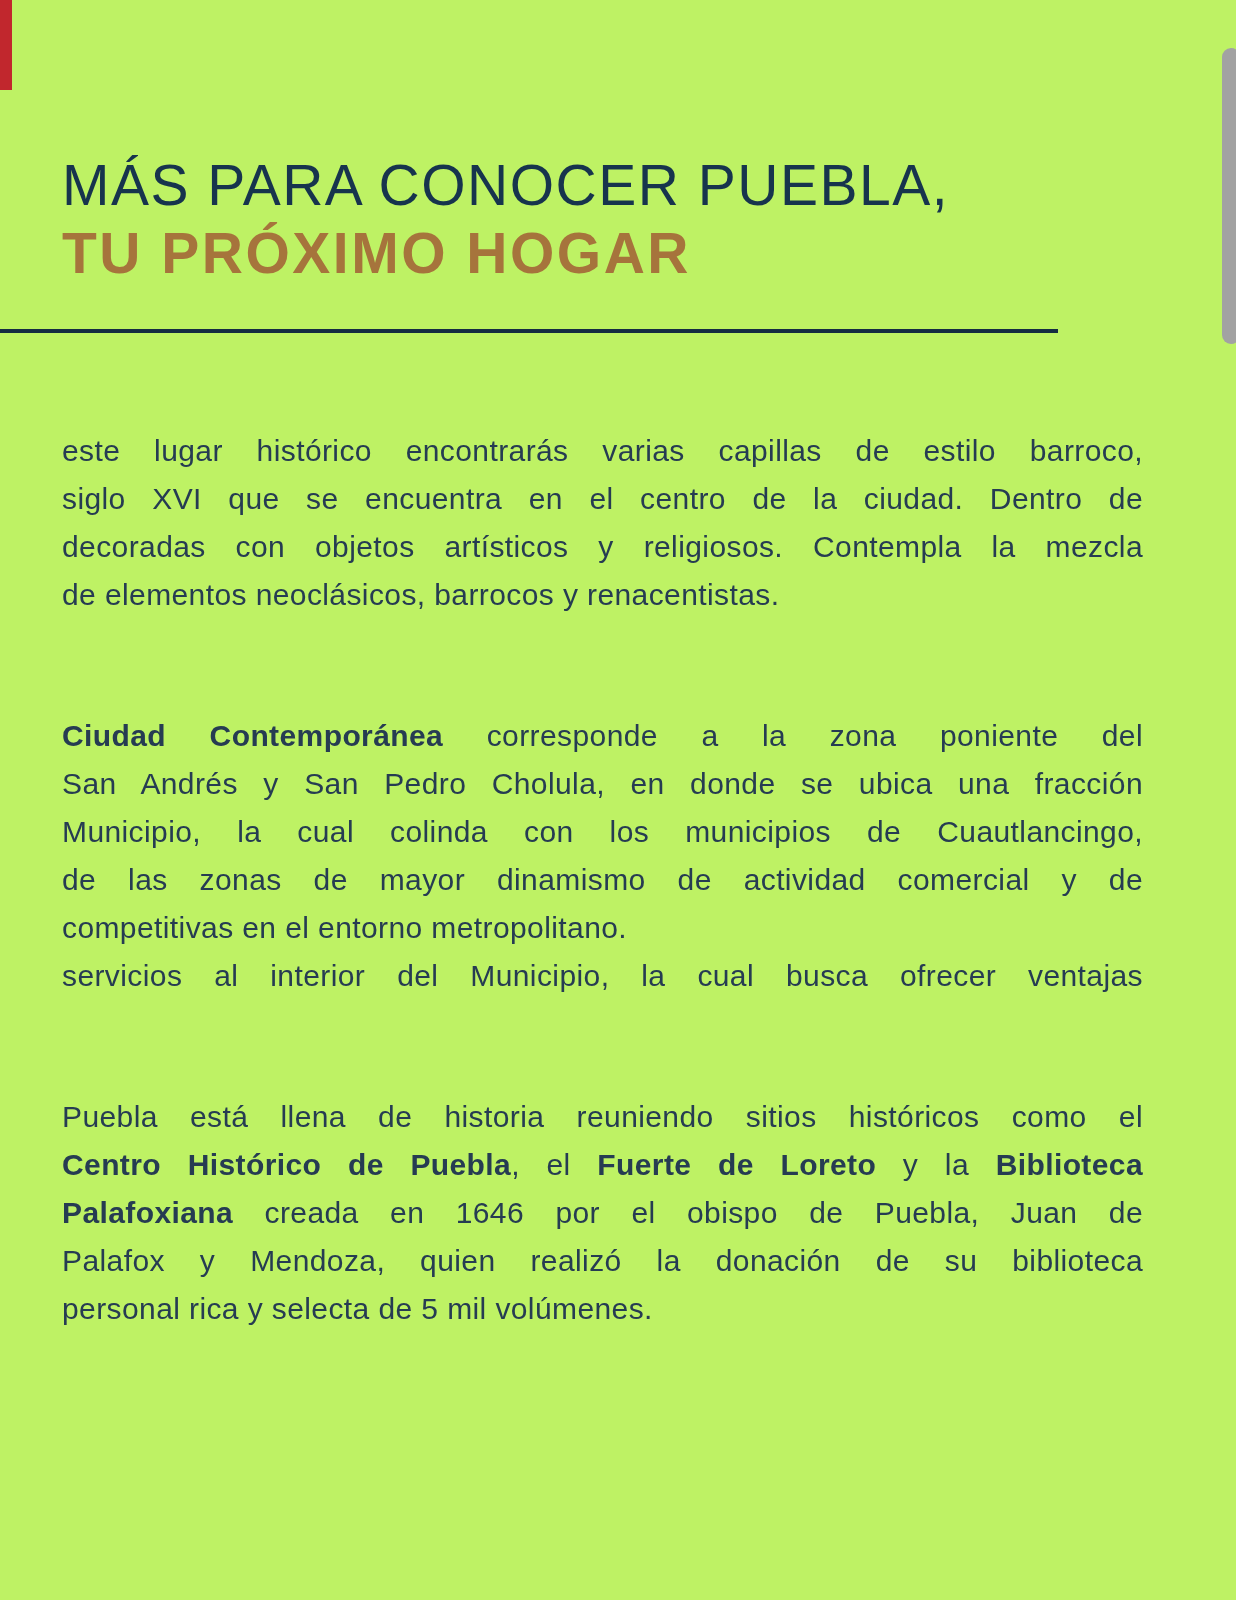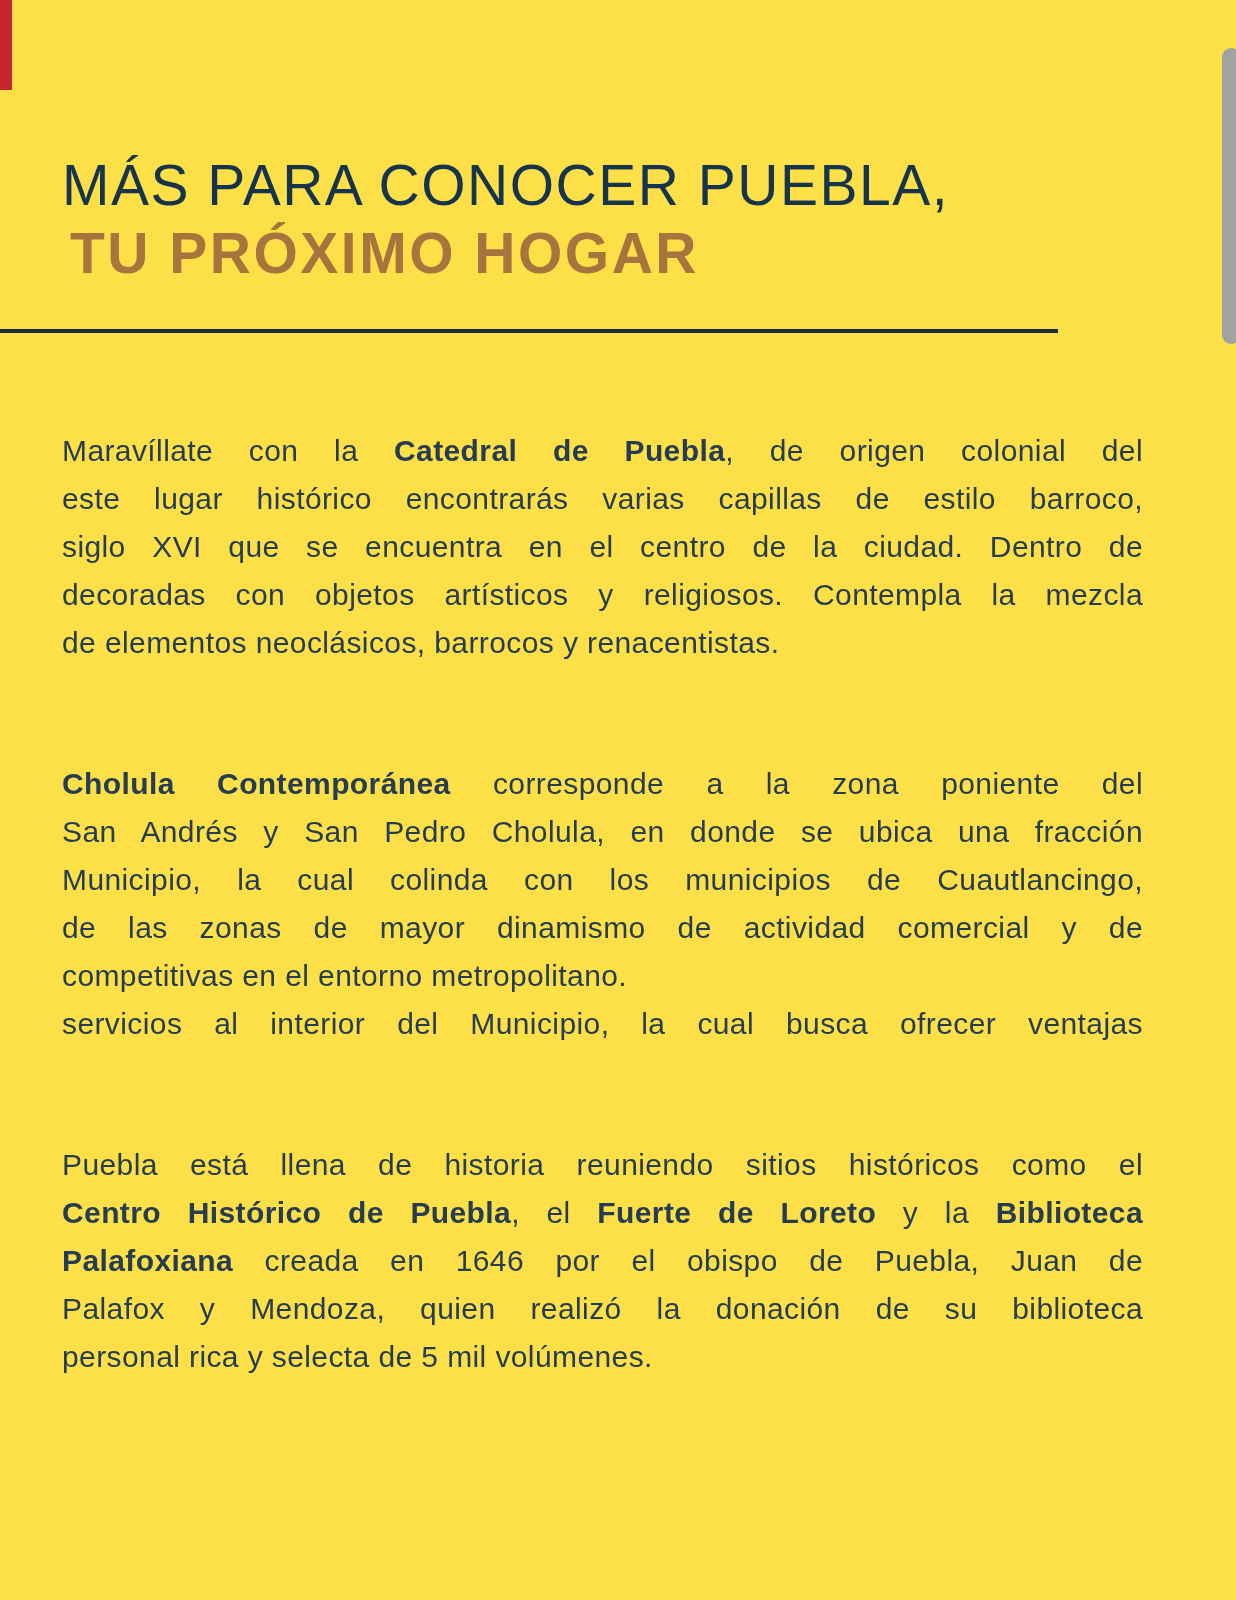--- a/index.html
+++ b/index.html
@@ -64,43 +64,42 @@
   }
   .text-line.last{
     text-align:center;
     text-align-last:left;
   }
   .b{font-weight:700;}
 </style>
 </head>
 <body>
 
-<div class="page" style="background: #fde047;">
+<div class="page" style="background: #bef264;">
 
   <div class="red-bookmark" style="background: rgb(193, 39, 45);"></div>
 
   <div class="scroll-thumb" style="background: rgb(162, 162, 162);"></div>
 
   <div class="header">
     <span class="title-line1" style="color: rgb(23, 52, 77);">MÁS PARA CONOCER PUEBLA,</span>
-    <span class="title-line2" style="color: rgb(166, 116, 60); margin-left: 8px;">TU PRÓXIMO HOGAR</span>
+    <span class="title-line2" style="color: rgb(166, 116, 60);">TU PRÓXIMO HOGAR</span>
   </div>
 
   <div class="title-rule" style="background: rgb(21, 44, 66);"></div>
 
   <div class="body-text" id="body-text" style="color: rgb(38, 60, 82);">
       <div class="paragraph">
-        <div class="text-line"><span>Maravíllate con la </span><span class="b">Catedral de Puebla</span><span>, de origen colonial del</span></div>
         <div class="text-line"><span>este lugar histórico encontrarás varias capillas de estilo barroco,</span></div>
         <div class="text-line"><span>siglo XVI que se encuentra en el centro de la ciudad. Dentro de</span></div>
         <div class="text-line"><span>decoradas con objetos artísticos y religiosos. Contempla la mezcla</span></div>
         <div class="text-line last"><span>de elementos neoclásicos, barrocos y renacentistas.</span></div>
       </div>
       <div class="paragraph">
-        <div class="text-line"><span class="b">Cholula Contemporánea</span><span> corresponde a la zona poniente del</span></div>
+        <div class="text-line"><span class="b">Ciudad Contemporánea</span><span> corresponde a la zona poniente del</span></div>
         <div class="text-line"><span>San Andrés y San Pedro Cholula, en donde se ubica una fracción</span></div>
         <div class="text-line"><span>Municipio, la cual colinda con los municipios de Cuautlancingo,</span></div>
         <div class="text-line"><span>de las zonas de mayor dinamismo de actividad comercial y de</span></div>
         <div class="text-line last"><span>competitivas en el entorno metropolitano.</span></div>
         <div class="text-line"><span>servicios al interior del Municipio, la cual busca ofrecer ventajas</span></div>
       </div>
       <div class="paragraph">
         <div class="text-line"><span>Puebla está llena de historia reuniendo sitios históricos como el</span></div>
         <div class="text-line"><span class="b">Centro Histórico de Puebla</span><span>, el </span><span class="b">Fuerte de Loreto</span><span> y la </span><span class="b">Biblioteca</span></div>
         <div class="text-line"><span class="b">Palafoxiana</span><span> creada en 1646 por el obispo de Puebla, Juan de</span></div>

